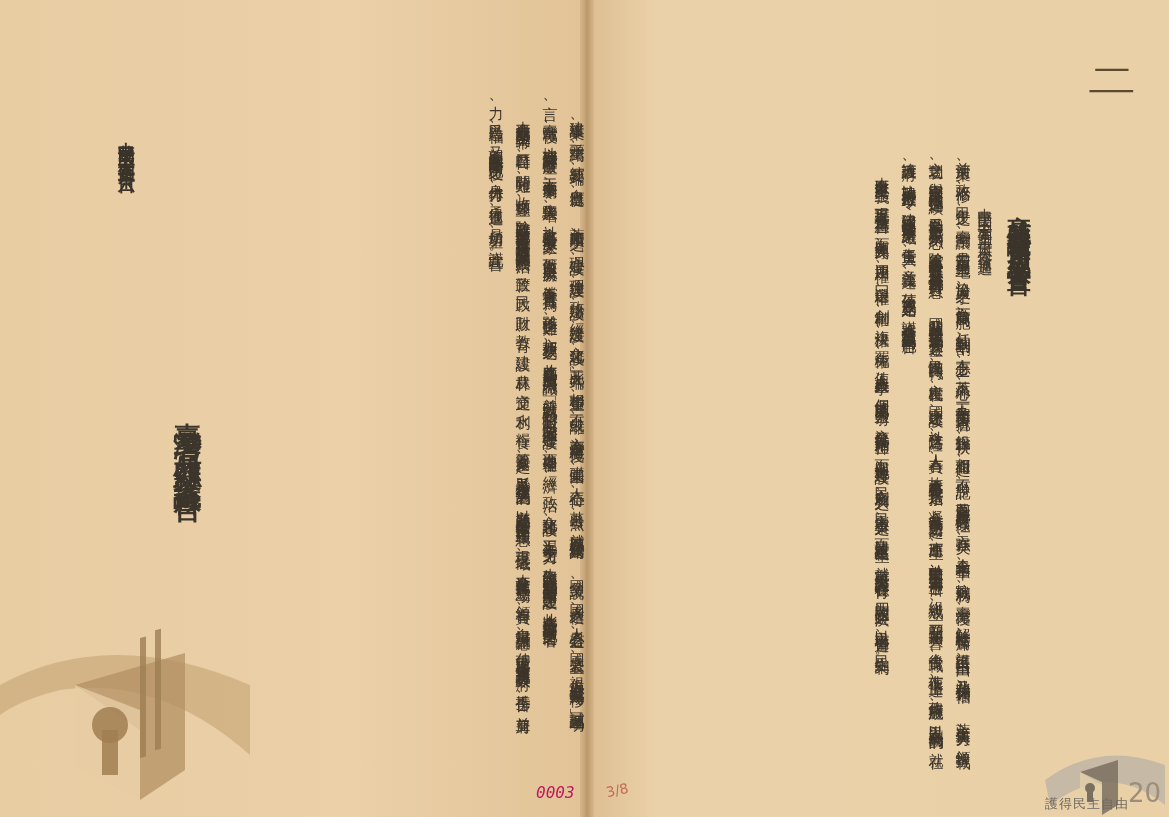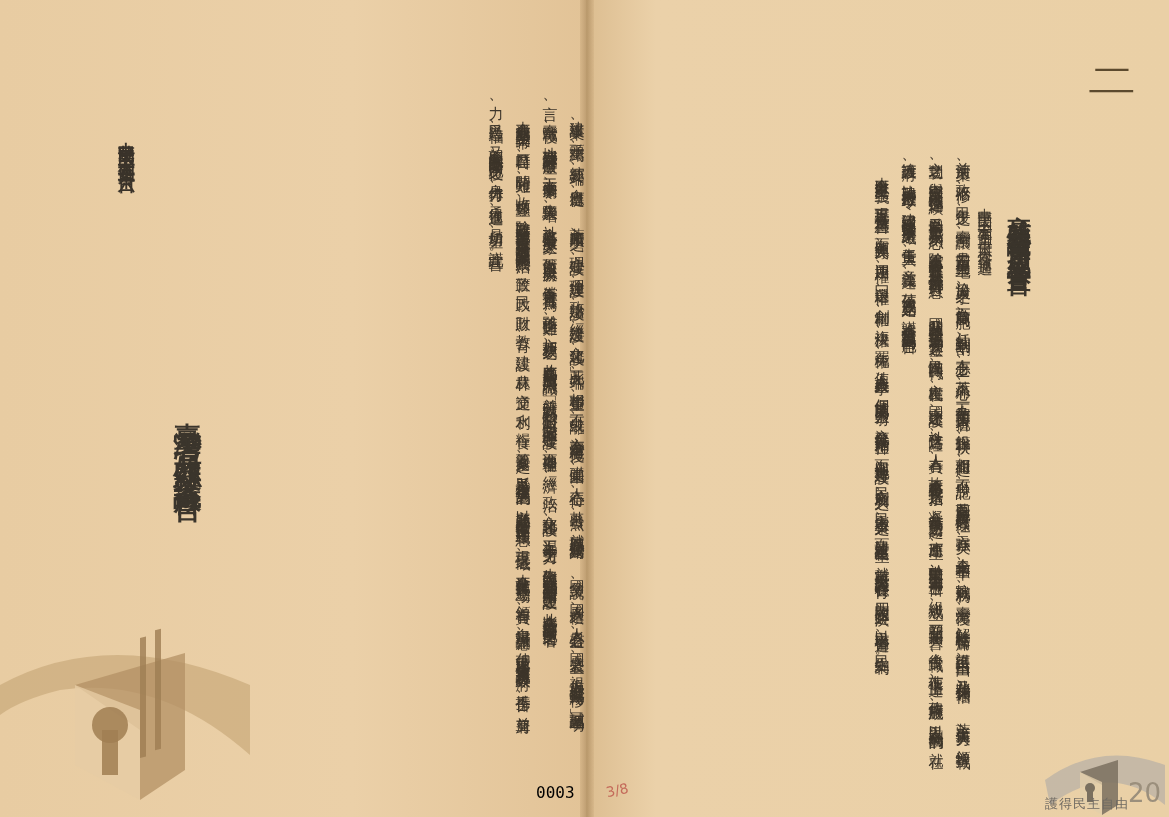--- a/index.html
+++ b/index.html
@@ -11,21 +11,21 @@
   .page-mark{position:absolute;left:1095px;top:58px;font-size:34px;color:#5c4a2e;font-family:"DejaVu Sans",sans-serif;transform:scaleX(1.4);}
   .title{position:absolute;left:1003px;top:196px;writing-mode:vertical-rl;font-size:24px;font-weight:bold;letter-spacing:4px;color:#3a342b;}
   .subtitle{position:absolute;left:975px;top:196px;writing-mode:vertical-rl;font-size:15px;letter-spacing:3px;color:#3f372c;}
   .body-block{position:absolute;top:150px;writing-mode:vertical-rl;font-size:15px;line-height:27px;letter-spacing:1.5px;color:#3d352a;}
   .body-right{right:193px;height:595px;width:380px;top:150px;}
   .body-left{left:200px;height:620px;width:390px;top:94px;}
   .para{margin:0;}
   .para.indent{text-indent:1em;}
   .date-left{position:absolute;left:116px;top:128px;writing-mode:vertical-rl;font-size:17px;font-weight:bold;letter-spacing:3px;color:#3a332a;}
   .signature{position:absolute;left:168px;top:400px;writing-mode:vertical-rl;font-size:28px;font-weight:bold;letter-spacing:8px;color:#3b352c;}
-  .archive-num{position:absolute;left:536px;top:783px;font-size:16px;color:#000000;font-family:"DejaVu Sans Mono",monospace;}
+  .archive-num{position:absolute;left:536px;top:783px;font-size:16px;color:#be185d;font-family:"DejaVu Sans Mono",monospace;font-style:italic;}
   .red-mark{position:absolute;left:606px;top:782px;font-size:14px;color:#c46a5a;transform:rotate(-12deg);font-family:"DejaVu Sans",sans-serif;}
   .watermark-big{position:absolute;left:0;top:615px;width:250px;height:200px;}
   .watermark-small{position:absolute;left:1040px;top:730px;width:129px;height:87px;}
   .wm-text{position:absolute;left:1045px;top:795px;font-size:13px;letter-spacing:1px;color:#6f6a62;font-family:"DejaVu Sans",sans-serif;}
 </style>
 </head>
 <body>
 
 <div class="page page-left"></div>
 <div class="page page-right"></div>

